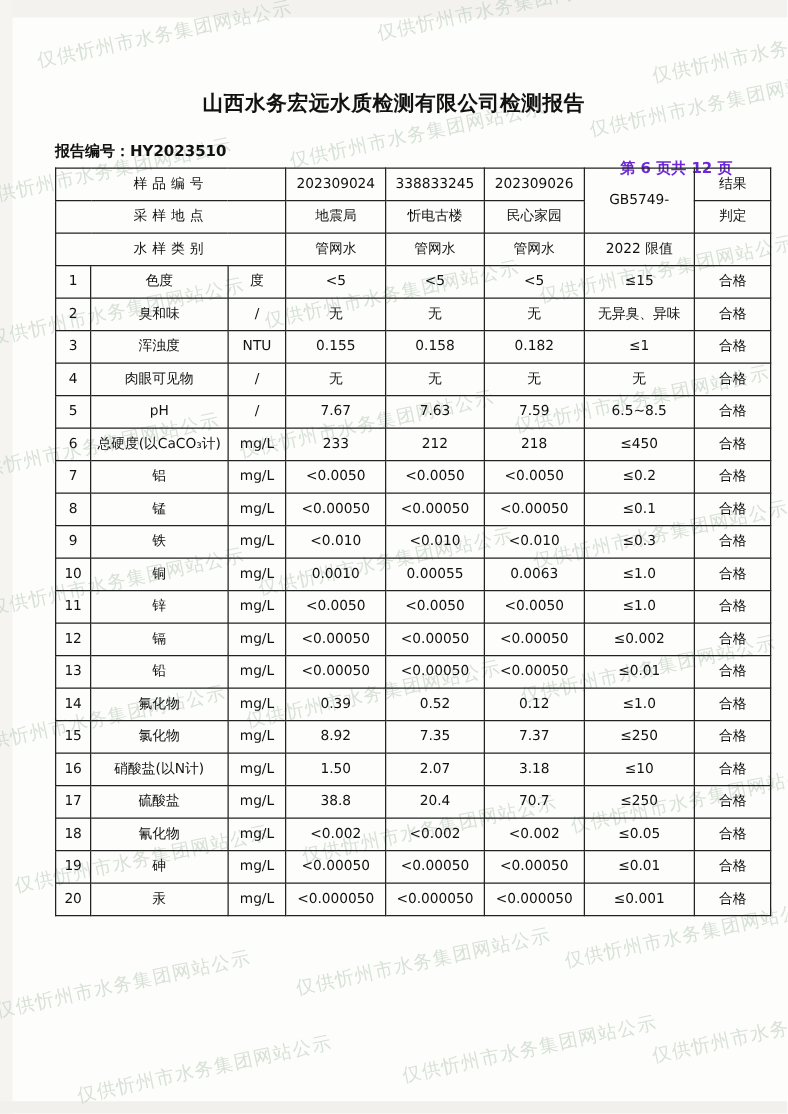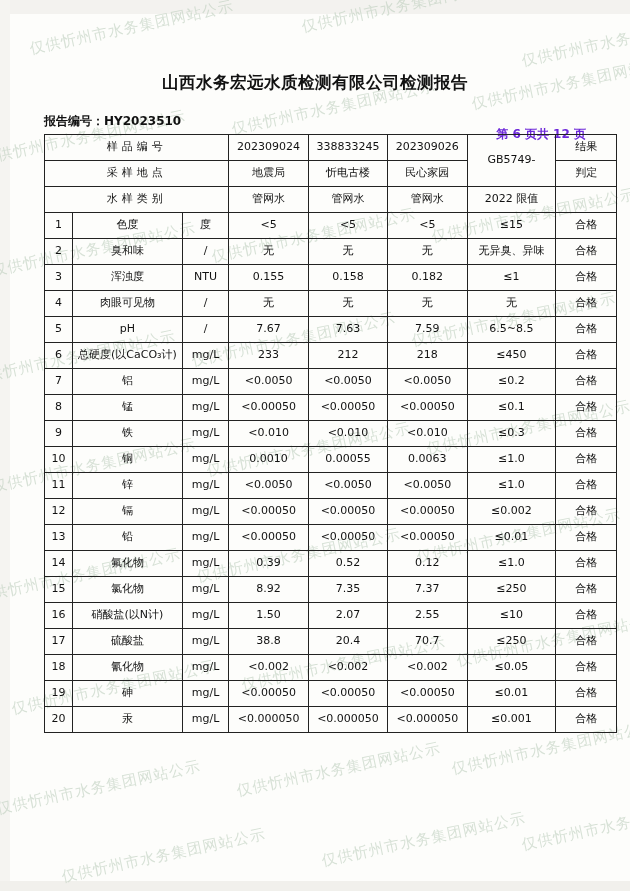--- a/index.html
+++ b/index.html
@@ -344,21 +344,21 @@
           <td class="val">7.37</td>
           <td class="limit">≤250</td>
           <td class="verdict">合格</td>
         </tr>
         <tr>
           <td class="idx">16</td>
           <td class="param">硝酸盐(以N计)</td>
           <td class="unit">mg/L</td>
           <td class="val">1.50</td>
           <td class="val">2.07</td>
-          <td class="val">2.55</td>
+          <td class="val">3.18</td>
           <td class="limit">≤10</td>
           <td class="verdict">合格</td>
         </tr>
         <tr>
           <td class="idx">17</td>
           <td class="param">硫酸盐</td>
           <td class="unit">mg/L</td>
           <td class="val">38.8</td>
           <td class="val">20.4</td>
           <td class="val">70.7</td>

